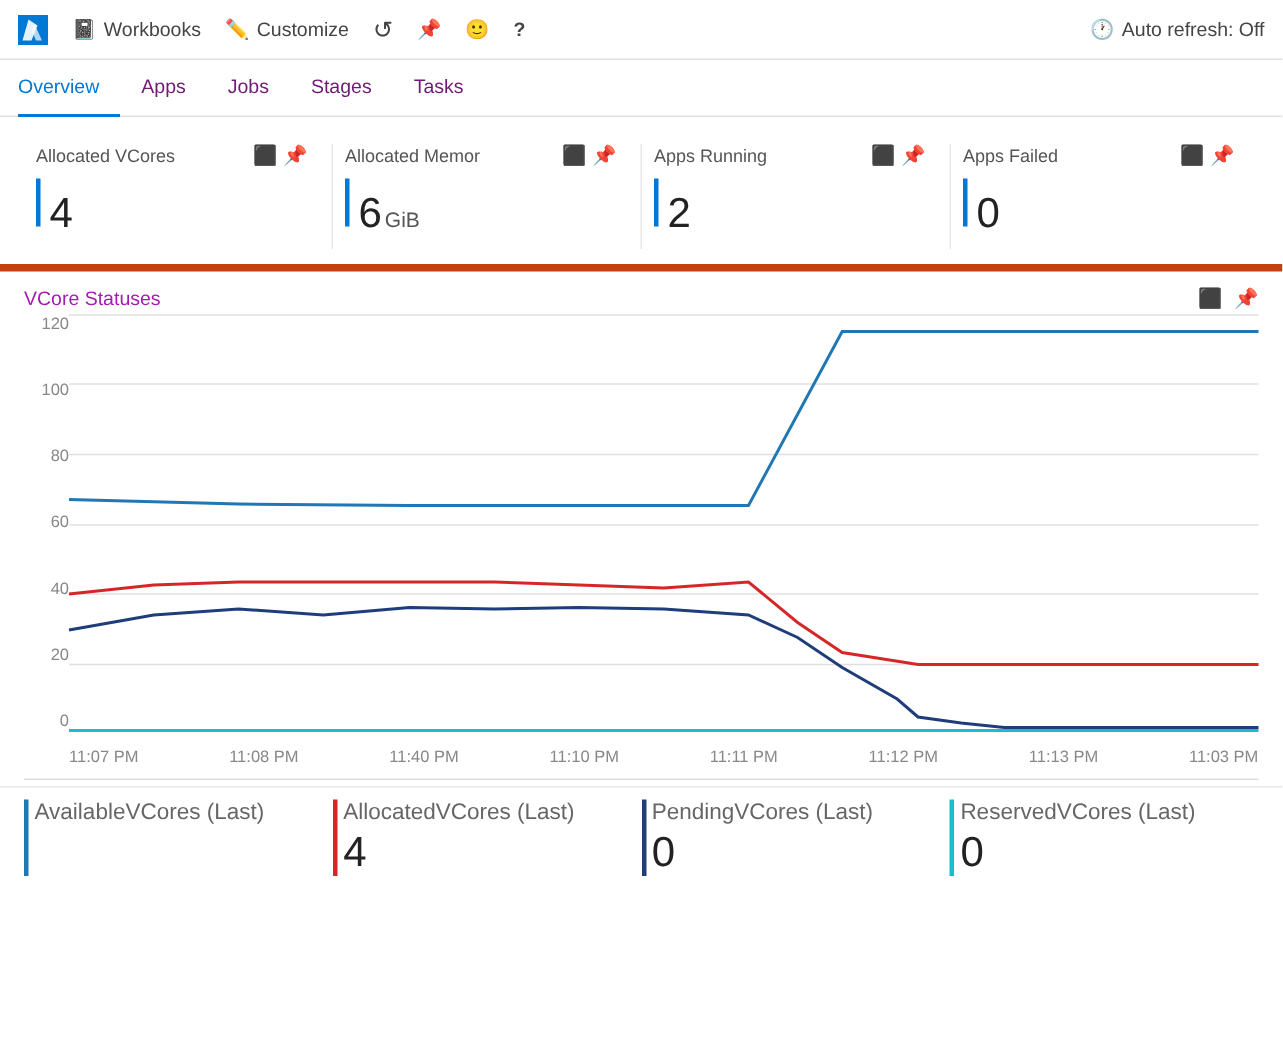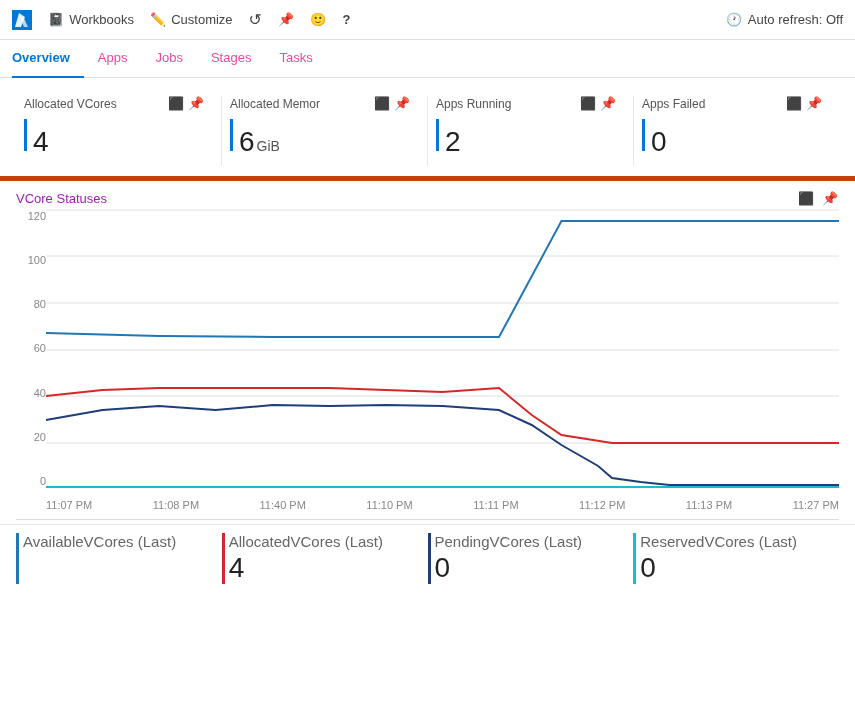--- a/index.html
+++ b/index.html
@@ -6,22 +6,22 @@
     body { font-family: 'Segoe UI', sans-serif; font-size: 13px; background: #fff; color: #333; width: 855px; height: 704px; overflow: hidden; }
 
     
     .topbar { display: flex; align-items: center; padding: 0 12px; height: 40px; border-bottom: 1px solid #e0e0e0; background: #fff; gap: 16px; }
     .topbar-logo { width: 20px; height: 20px; background: #0078d4; display: inline-block; flex-shrink: 0; }
     .topbar-item { display: flex; align-items: center; gap: 5px; font-size: 13px; color: #444; cursor: pointer; }
     .topbar-autorefresh { display: flex; align-items: center; gap: 5px; font-size: 13px; color: #444; margin-left: auto; }
 
     
     .navtabs { display: flex; align-items: center; padding: 0 12px; border-bottom: 1px solid #e0e0e0; height: 38px; gap: 0; }
-    .navtab { padding: 0 14px; height: 38px; display: flex; align-items: center; font-size: 13px; color: #ec4899; cursor: pointer; border-bottom: 2px solid transparent; }
-    .navtab.active { color: #0078d4; border-bottom: 2px solid #0078d4; font-weight: 700; }
+    .navtab { padding: 0 14px; height: 38px; display: flex; align-items: center; font-size: 13px; color: #701a75; cursor: pointer; border-bottom: 2px solid transparent; }
+    .navtab.active { color: #0078d4; border-bottom: 2px solid #0078d4; font-weight: 400; }
     .navtab:first-child { padding-left: 0; }
 
     
     .metrics-row { display: flex; padding: 18px 16px 10px 16px; gap: 0; border-bottom: 5px solid #c2410c; }
     .metric-card { flex: 1; padding: 0 16px 8px 8px; border-right: 1px solid #e8e8e8; }
     .metric-card:last-child { border-right: none; }
     .metric-header { display: flex; align-items: center; gap: 6px; margin-bottom: 8px; color: #555; font-size: 12px; }
     .metric-header-icons { display: flex; gap: 4px; margin-left: auto; }
     .metric-icon { font-size: 13px; color: #0078d4; cursor: pointer; }
     .metric-value { display: flex; align-items: baseline; gap: 0; font-size: 28px; color: #222; font-weight: 300; }
@@ -185,21 +185,21 @@
     </svg>
 
     <div class="chart-xaxis" style="position:absolute;left:30px;right:0;bottom:0;height:28px;display:flex;justify-content:space-between;align-items:center;font-size:11px;color:#888;">
       <span>11:07 PM</span>
       <span>11:08 PM</span>
       <span>11:40 PM</span>
       <span>11:10 PM</span>
       <span>11:11 PM</span>
       <span>11:12 PM</span>
       <span>11:13 PM</span>
-      <span>11:27 PM</span>
+      <span>11:03 PM</span>
     </div>
   </div>
 </div>
 
 <div class="legend-row">
   <div class="legend-item" style="border-left-color: #1f77b4;">
     <span class="legend-label">AvailableVCores (Last)</span>
   </div>
   <div class="legend-item" style="border-left-color: #d62728;">
     <span class="legend-label">AllocatedVCores (Last)</span>

